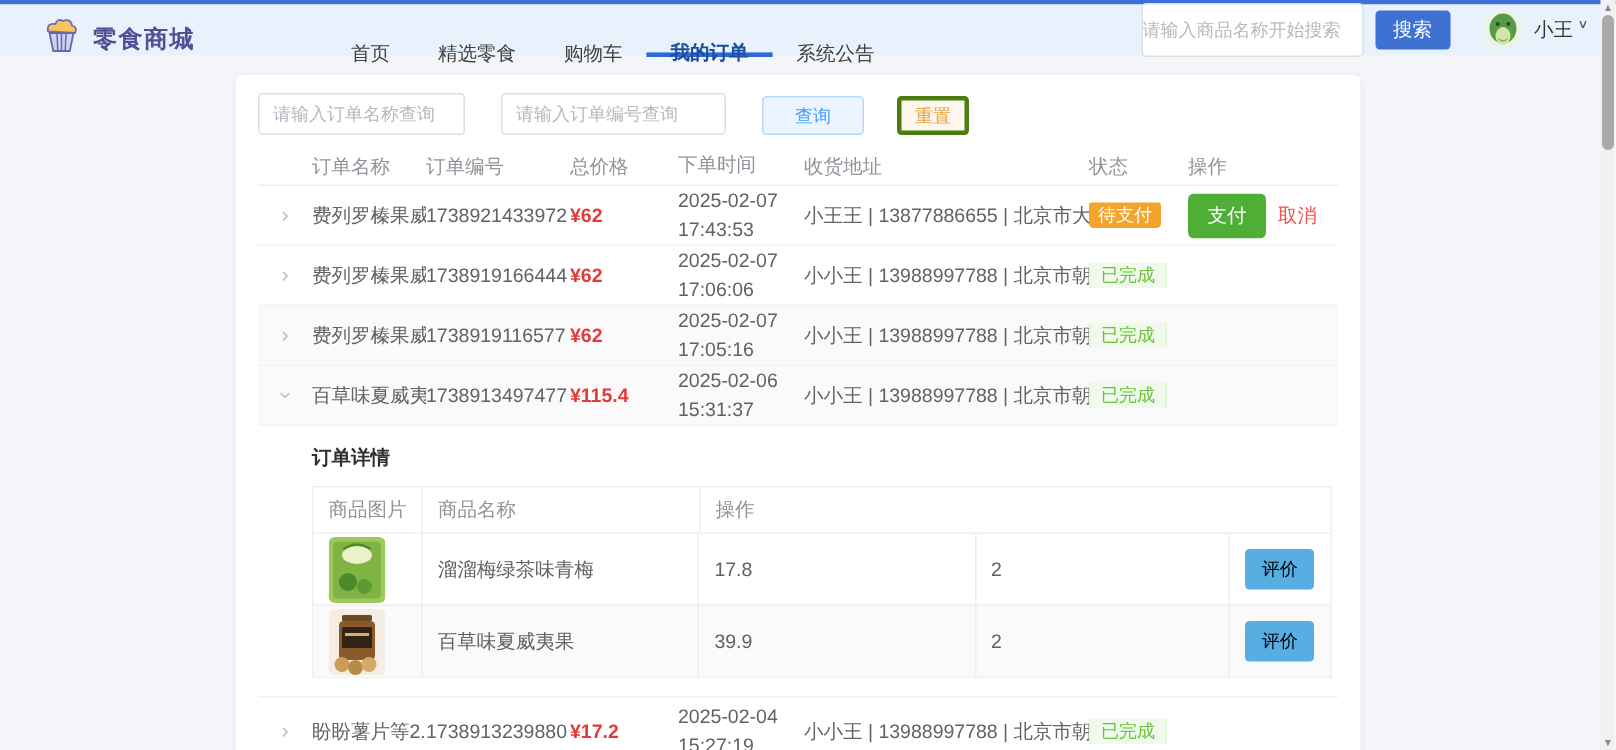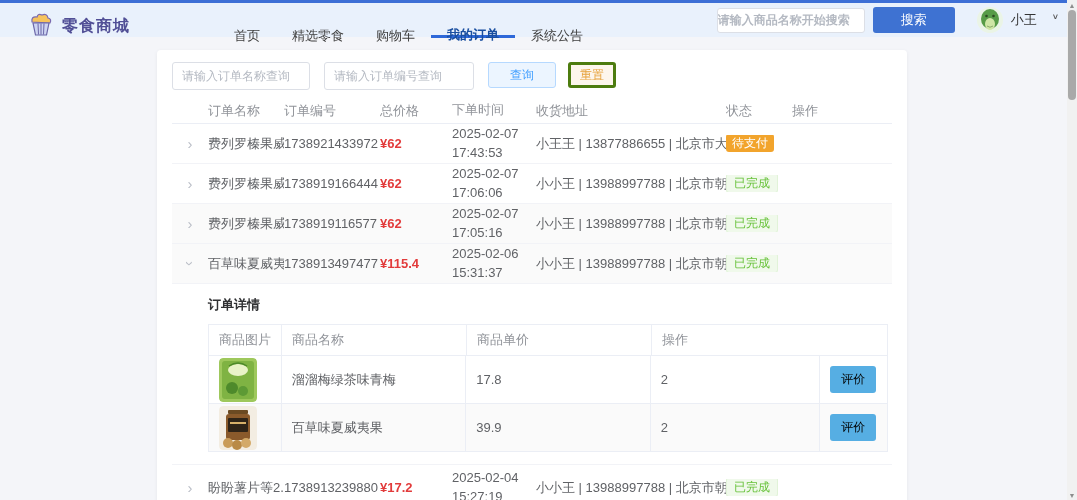--- a/index.html
+++ b/index.html
@@ -8,38 +8,38 @@
 
   
   .topstrip { height:3px; background:#3d6fd6; width:100%; }
   .header { height:34px; background:#e9f1fc; display:flex; align-items:stretch; position:relative; }
   .brand { display:flex; align-items:center; padding-left:28px; gap:8px;margin-top:13px; }
   .brand-title { font-size:16px; font-weight:bold; color:#514f96; letter-spacing:1px; }
   .nav { position:absolute; left:218px; top:0; bottom:0; display:flex; align-items:stretch; }
   .nav-item { display:flex; align-items:center; padding:0 16px; font-size:13px; color:#404040; cursor:pointer;margin-top:32px; }
   .nav-item.active { background:#9cc4f6; color:#1a4fa0; border-bottom:3px solid #2e68d9; font-weight:bold; }
   .header-right { position:absolute; right:18px; top:0; bottom:0; display:flex; align-items:center; gap:8px; }
-  .hsearch { width:148px; height:25px; border:1px solid #dcdfe6; border-radius:3px; background:#fff; font-size:12px; padding:0 0; color:#333;font-weight:bold; }
+  .hsearch { width:148px; height:36px; border:1px solid #dcdfe6; border-radius:3px; background:#fff; font-size:12px; padding:0 0; color:#333; }
   .hsearch::placeholder { color:#b4b9c2; }
-  .hsearch-btn { height:26px; padding:0 28px; background:#3e72d2; color:#fff; border:none; border-radius:3px; font-size:13px; cursor:pointer; }
+  .hsearch-btn { height:26px; padding:0 12px; background:#3e72d2; color:#fff; border:none; border-radius:3px; font-size:13px; cursor:pointer; }
   .avatar { width:26px; height:26px; border-radius:50%; overflow:hidden; background:#eef5ea; margin-left:14px; flex:none; }
-  .username { font-size:13px; color:#333; display:flex; align-items:flex-start; gap:15px; cursor:pointer; }
+  .username { font-size:13px; color:#333; display:flex; align-items:flex-start; gap:3px; cursor:pointer; }
   .chev { font-size:10px; color:#555; transform:scaleY(0.8); }
 
   
   .scrollbar { position:absolute; right:0; top:0; width:10px; height:500px; background:#f1f1f1; z-index:50; }
   .scroll-arrow { width:10px; height:10px; display:flex; align-items:center; justify-content:center; font-size:7px; color:#8d8d8d; }
   .scroll-thumb { position:absolute; top:10px; left:1px; width:8px; height:90px; background:#a9a9a9; border-radius:4px; }
   .scroll-arrow.down { position:absolute; bottom:0; }
 
   
   .card { position:absolute; left:157px; top:50px; width:750px; height:478px; background:#fff; border-radius:4px; box-shadow:0 1px 4px rgba(0,0,0,0.06); padding:12px 15px; }
 
   
-  .filters { display:flex; align-items:flex-start; gap:14px; height:28px; margin-bottom:8px; }
+  .filters { display:flex; align-items:flex-end; gap:24px; height:28px; margin-bottom:8px; }
   .f-input { height:28px; border:1px solid #dcdfe6; border-radius:3px; font-size:12px; padding:0 9px; color:#333; }
   .f-input::placeholder { color:#b4b9c2; }
   .f-input.name { width:138px; }
   .f-input.number { width:150px; }
   .btn-query { height:26px; padding:0 21px; font-size:12px; color:#409eff; background:#ecf5ff; border:1px solid #b6d9ff; border-radius:3px; cursor:pointer; }
   .btn-reset { height:26px; padding:0 9px; font-size:12px; color:#e6a23c; background:#fdf6ec; border:3px solid #4d7c0f; border-radius:3px; cursor:pointer; margin-left:-2px; }
 
   
   .thead { display:flex; align-items:center; height:26px; border-bottom:1px solid #ebeef5; font-size:13px; color:#909399; }
   .tr { display:flex; align-items:center; min-height:40px; border-bottom:1px solid #f2f3f7; font-size:13px; color:#606266; }
@@ -149,20 +149,24 @@
     <div class="td c-exp"><span class="exp">›</span></div>
     <div class="td c-name">费列罗榛果威...</div>
     <div class="td c-num">1738921433972</div>
     <div class="td c-price price">¥62</div>
     <div class="td c-time">
       <div>2025-02-07</div>
         <div>17:43:53</div>
     </div>
     <div class="td c-addr">小王王 | 13877886655 | 北京市大兴区枫...</div>
     <div class="td c-status"><span class="badge-pending">待支付</span></div>
+    <div class="td c-act">
+      <button class="btn-pay">支付</button>
+      <span class="link-cancel">取消</span>
+    </div>
   </div>
 
   <div class="tr">
     <div class="td c-exp"><span class="exp">›</span></div>
     <div class="td c-name">费列罗榛果威...</div>
     <div class="td c-num">1738919166444</div>
     <div class="td c-price price">¥62</div>
     <div class="td c-time">
       <div>2025-02-07</div>
         <div>17:06:06</div>
@@ -199,21 +203,20 @@
     <div class="td c-status"><span class="badge-done">已完成</span></div>
     <div class="td c-act"></div>
   </div>
 
   <div class="detail">
     <div class="detail-title">订单详情</div>
     <div class="dtable">
       <div class="drow head">
         <div class="dc d-img">商品图片</div>
         <div class="dc d-name">商品名称</div>
-        <div class="dc d-price">商品单价</div>
         <div class="dc d-act">操作</div>
       </div>
       <div class="drow body">
         <div class="dc d-img">
           <span class="pimg">
             <svg width="38" height="44" viewBox="0 0 38 44">
               <rect width="38" height="44" rx="4" fill="#9ec85c"></rect>
               <rect x="3" y="3" width="32" height="38" rx="3" fill="#7fb343"></rect>
               <circle cx="13" cy="30" r="6" fill="#4e8a2b"></circle>
               <circle cx="24" cy="33" r="5" fill="#5d9a35"></circle>

